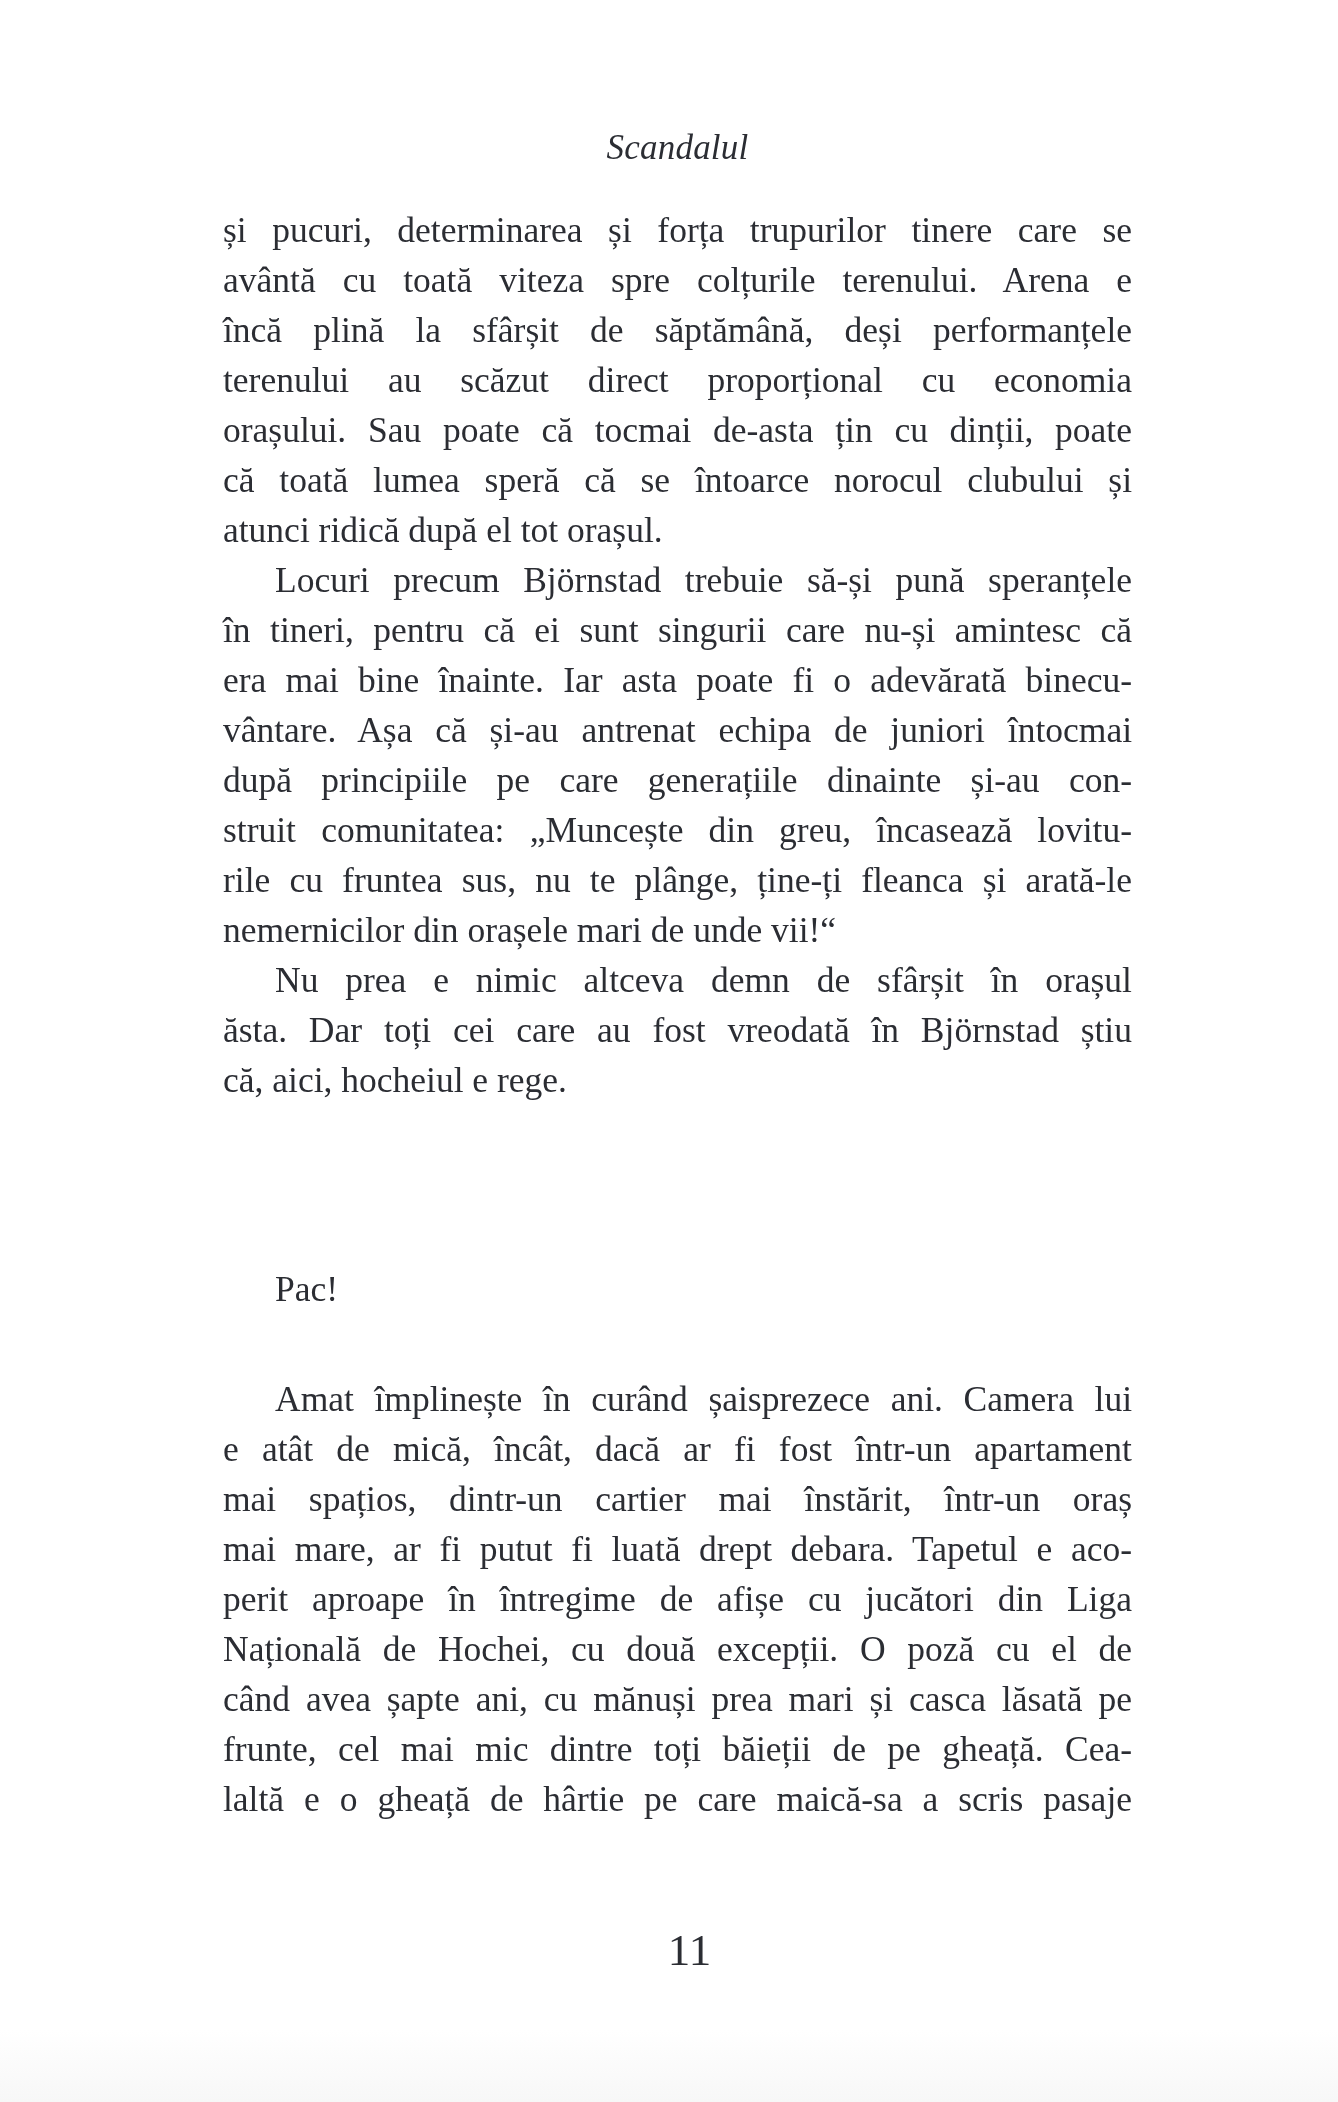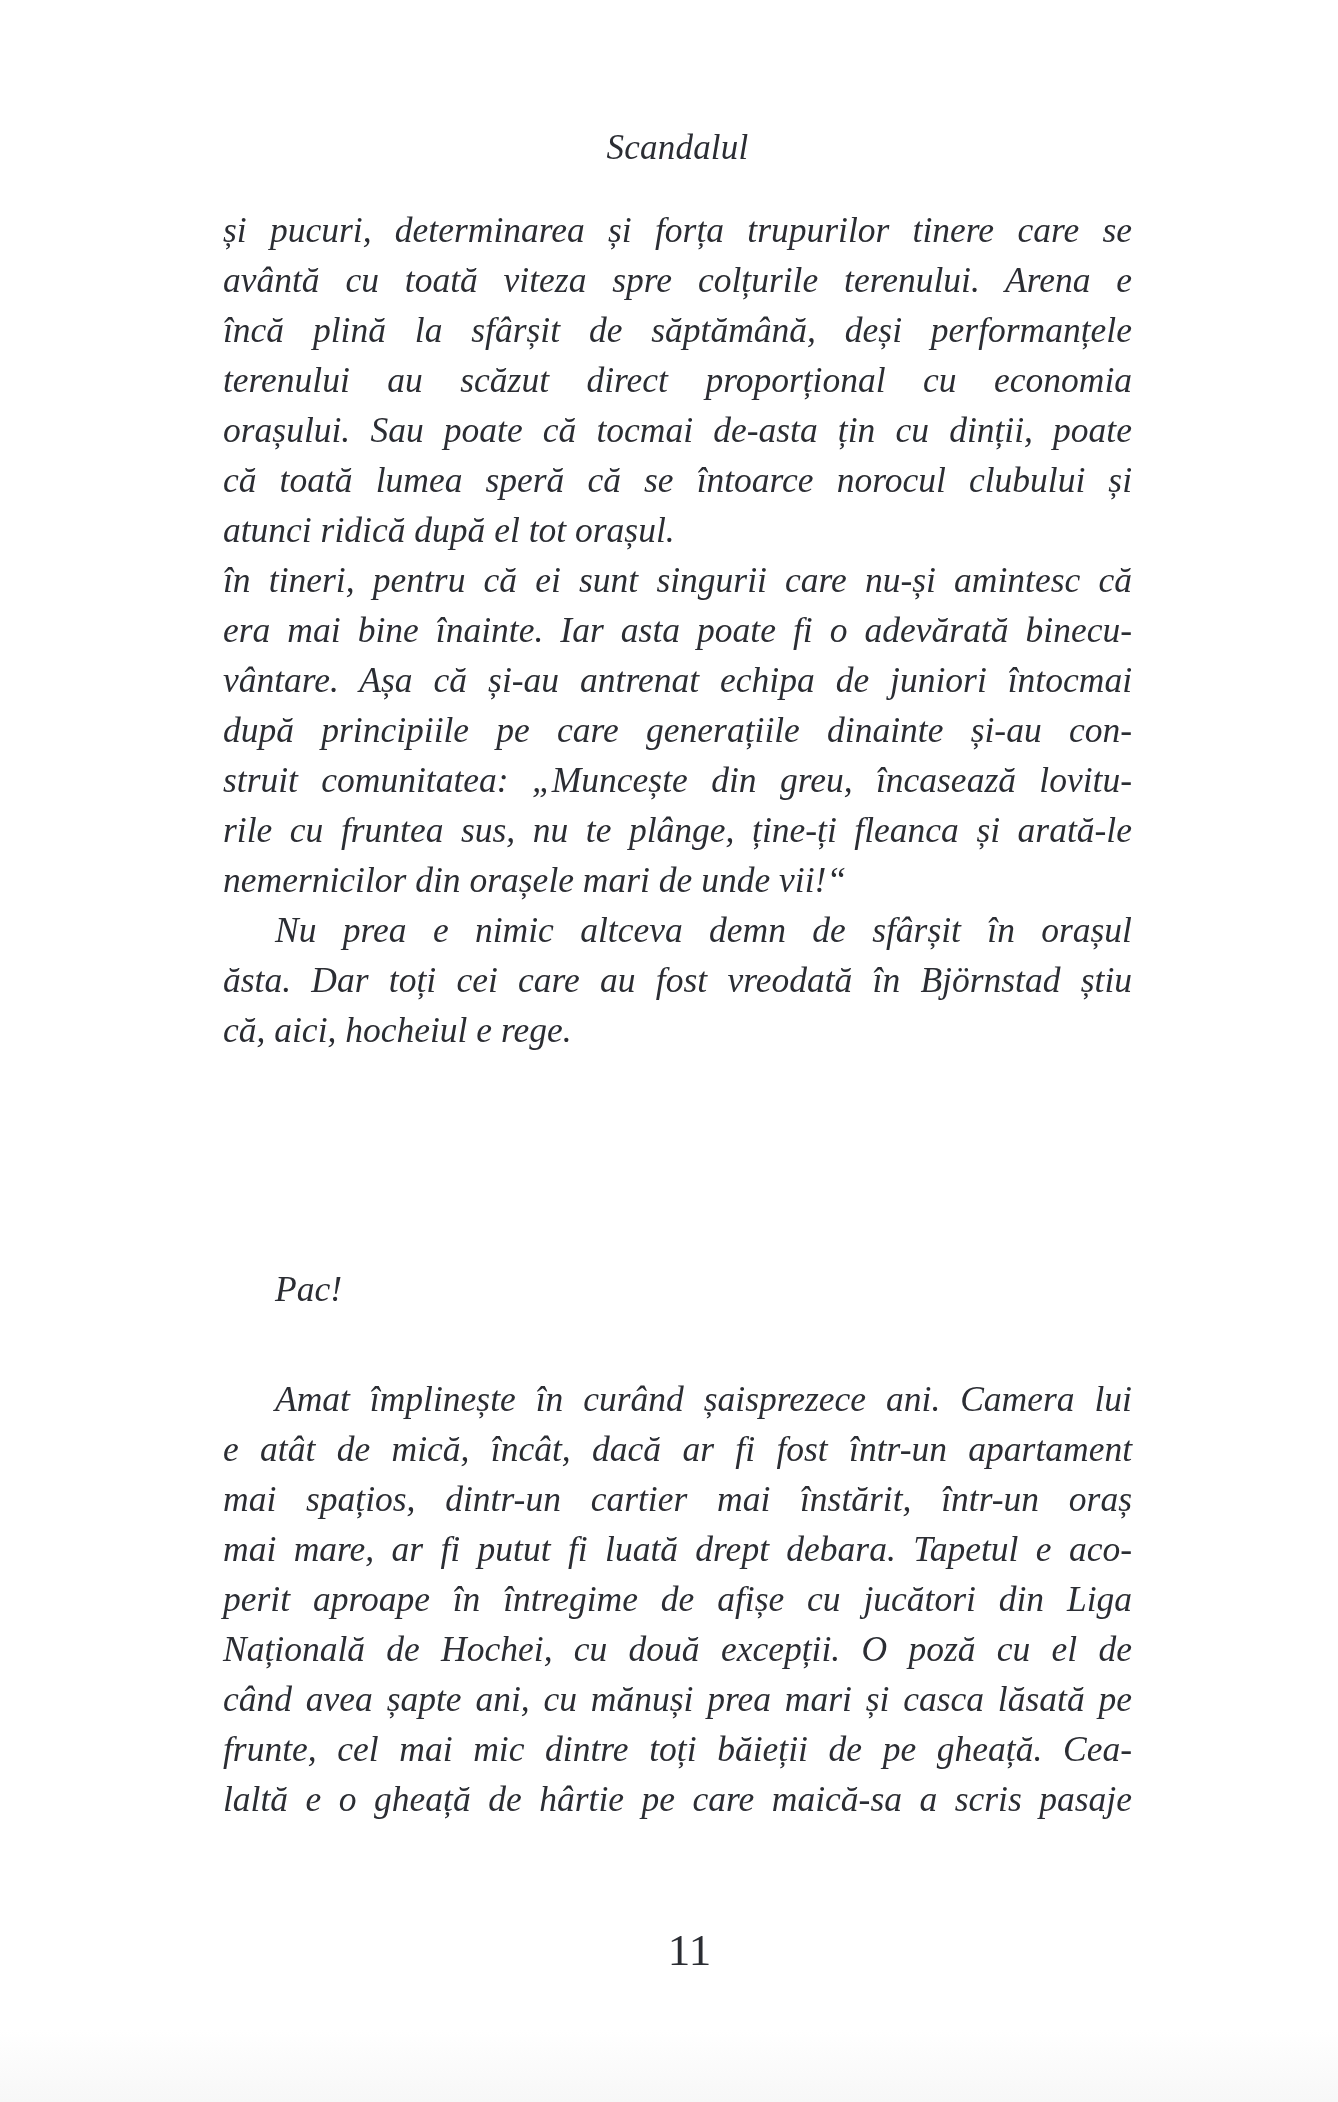--- a/index.html
+++ b/index.html
@@ -32,21 +32,20 @@
       font-size: 35px;
       line-height: 40px;
       letter-spacing: 0.2px;
     }
     .text-block {
       position: absolute;
       left: 223px;
       width: 909px;
       font-size: 35.5px;
       line-height: 50px;
-      font-style: italic;
     }
     .line {
       display: block;
       height: 50px;
       white-space: nowrap;
       text-align: justify;
       text-align-last: justify;
       overflow: visible;
     }
     .line.last {
@@ -81,20 +80,21 @@
       <span class="line">și pucuri, determinarea și forța trupurilor tinere care se</span>
       <span class="line">avântă cu toată viteza spre colțurile terenului. Arena e</span>
       <span class="line">încă plină la sfârșit de săptămână, deși performanțele</span>
       <span class="line">terenului au scăzut direct proporțional cu economia</span>
       <span class="line">orașului. Sau poate că tocmai de-asta țin cu dinții, poate</span>
       <span class="line">că toată lumea speră că se întoarce norocul clubului și</span>
       <span class="line last">atunci ridică după el tot orașul.</span>
     </div>
 
     <div>
+      <span class="line indent">Locuri precum Björnstad trebuie să-și pună speranțele</span>
       <span class="line">în tineri, pentru că ei sunt singurii care nu-și amintesc că</span>
       <span class="line">era mai bine înainte. Iar asta poate fi o adevărată binecu-</span>
       <span class="line">vântare. Așa că și-au antrenat echipa de juniori întocmai</span>
       <span class="line">după principiile pe care generațiile dinainte și-au con-</span>
       <span class="line">struit comunitatea: „Muncește din greu, încasează lovitu-</span>
       <span class="line">rile cu fruntea sus, nu te plânge, ține-ți fleanca și arată-le</span>
       <span class="line last">nemernicilor din orașele mari de unde vii!“</span>
     </div>
 
     <div>

